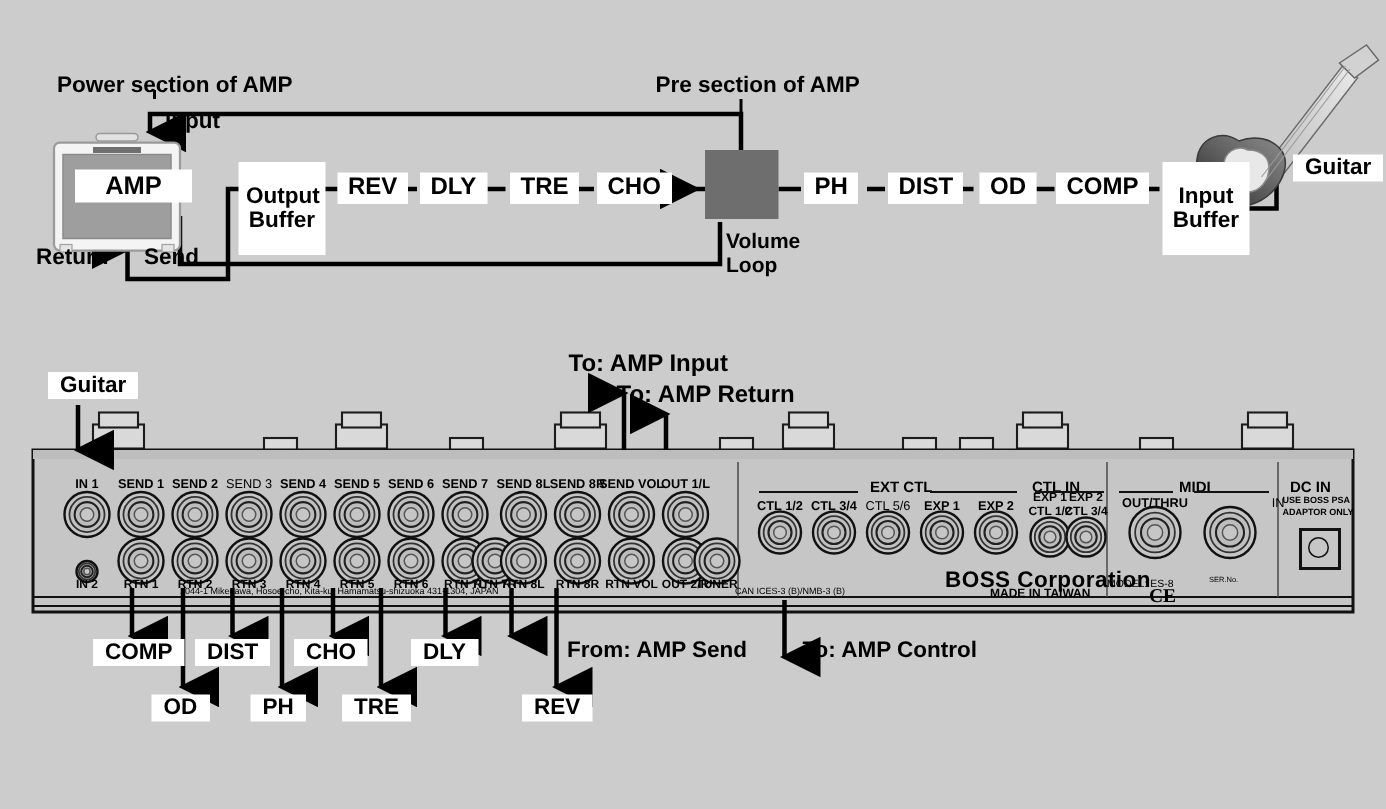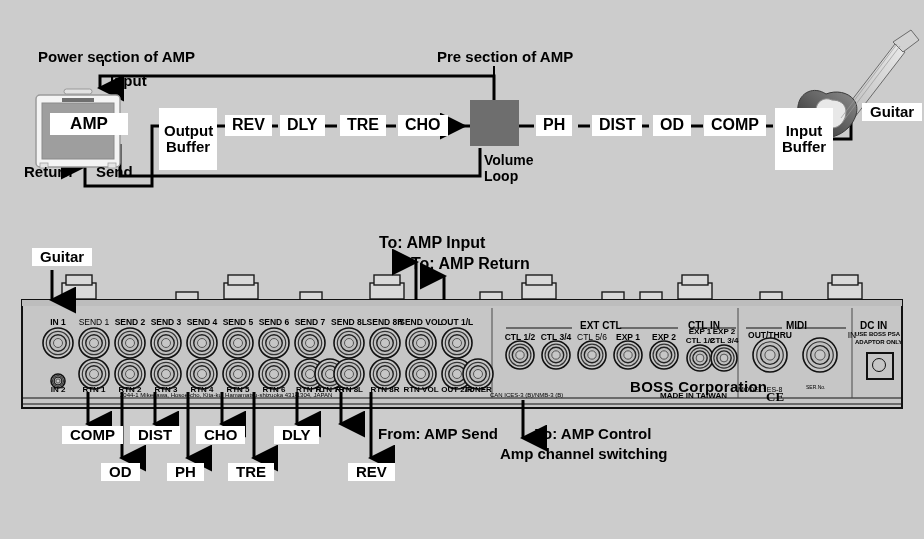--- a/index.html
+++ b/index.html
@@ -202,21 +202,20 @@
   <div class="lbl callout" style="left:196px;top:426px;">CHO</div>
   <div class="lbl callout" style="left:274px;top:426px;">DLY</div>
 
   <div class="lbl callout" style="left:101px;top:463px;">OD</div>
   <div class="lbl callout" style="left:167px;top:463px;">PH</div>
   <div class="lbl callout" style="left:228px;top:463px;">TRE</div>
   <div class="lbl callout" style="left:348px;top:463px;">REV</div>
 
   <div class="plain" style="left:378px;top:425px;font-size:15px;">From: AMP Send</div>
   <div class="plain" style="left:535px;top:425px;font-size:15px;">To: AMP Control</div>
-  <div class="plain" style="left:500px;top:445px;font-size:15px;">Amp channel switching</div>
 
   <div id="jacks">
       <svg width="34" height="34" style="position: absolute; left: 41px; top: 326px;">
         <circle cx="17" cy="17" r="15" fill="#c6c6c6" stroke="#111" stroke-width="1.6"></circle>
         <circle cx="17" cy="17" r="11.700000000000001" fill="#c0c0c0" stroke="#333" stroke-width="1.2"></circle>
         <circle cx="17" cy="17" r="8.25" fill="#bdbdbd" stroke="#222" stroke-width="1.4"></circle>
         <circle cx="17" cy="17" r="4.5" fill="#c6c6c6" stroke="#555" stroke-width="1"></circle>
       </svg>
       <svg width="34" height="34" style="position: absolute; left: 77px; top: 326px;">
         <circle cx="17" cy="17" r="15" fill="#c6c6c6" stroke="#111" stroke-width="1.6"></circle>
@@ -418,23 +417,23 @@
       </svg>
       <svg width="38" height="38" style="position: absolute; left: 801px; top: 336px;">
         <circle cx="19" cy="19" r="17" fill="#c6c6c6" stroke="#111" stroke-width="1.6"></circle>
         <circle cx="19" cy="19" r="13.26" fill="#c0c0c0" stroke="#333" stroke-width="1.2"></circle>
         <circle cx="19" cy="19" r="9.350000000000001" fill="#bdbdbd" stroke="#222" stroke-width="1.4"></circle>
         <circle cx="19" cy="19" r="5.1" fill="#c6c6c6" stroke="#555" stroke-width="1"></circle>
       </svg>
     </div>
   <div id="panel-text">
       <div class="plain" style="left: 58px; top: 318px; font-size: 8.5px; font-weight: bold; transform: translateX(-50%);">IN 1</div>
-      <div class="plain" style="left: 94px; top: 318px; font-size: 8.5px; font-weight: normal; transform: translateX(-50%);">SEND 1</div>
+      <div class="plain" style="left: 94px; top: 318px; font-size: 8.5px; font-weight: bold; transform: translateX(-50%);">SEND 1</div>
       <div class="plain" style="left: 130px; top: 318px; font-size: 8.5px; font-weight: bold; transform: translateX(-50%);">SEND 2</div>
-      <div class="plain" style="left: 166px; top: 318px; font-size: 8.5px; font-weight: bold; transform: translateX(-50%);">SEND 3</div>
+      <div class="plain" style="left: 166px; top: 318px; font-size: 8.5px; font-weight: normal; transform: translateX(-50%);">SEND 3</div>
       <div class="plain" style="left: 202px; top: 318px; font-size: 8.5px; font-weight: bold; transform: translateX(-50%);">SEND 4</div>
       <div class="plain" style="left: 238px; top: 318px; font-size: 8.5px; font-weight: bold; transform: translateX(-50%);">SEND 5</div>
       <div class="plain" style="left: 274px; top: 318px; font-size: 8.5px; font-weight: bold; transform: translateX(-50%);">SEND 6</div>
       <div class="plain" style="left: 310px; top: 318px; font-size: 8.5px; font-weight: bold; transform: translateX(-50%);">SEND 7</div>
       <div class="plain" style="left: 349px; top: 318px; font-size: 8.5px; font-weight: bold; transform: translateX(-50%);">SEND 8L</div>
       <div class="plain" style="left: 385px; top: 318px; font-size: 8.5px; font-weight: bold; transform: translateX(-50%);">SEND 8R</div>
       <div class="plain" style="left: 421px; top: 318px; font-size: 8.5px; font-weight: bold; transform: translateX(-50%);">SEND VOL</div>
       <div class="plain" style="left: 457px; top: 318px; font-size: 8.5px; font-weight: bold; transform: translateX(-50%);">OUT 1/L</div>
       <div class="plain" style="left: 58px; top: 385px; font-size: 8px; font-weight: bold; transform: translateX(-50%);">IN 2</div>
       <div class="plain" style="left: 94px; top: 385px; font-size: 8px; font-weight: bold; transform: translateX(-50%);">RTN 1</div>

